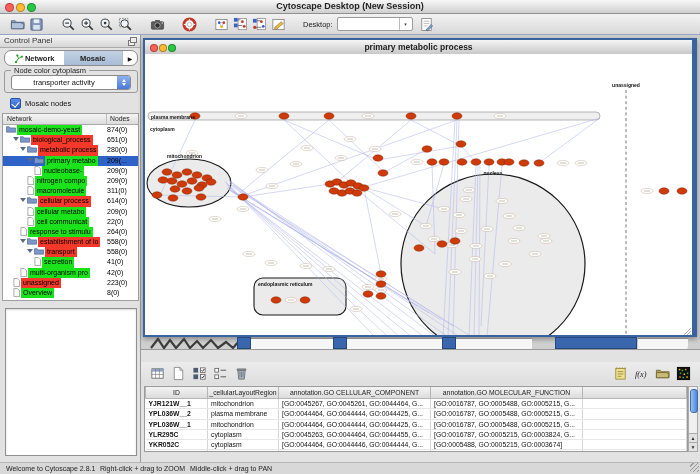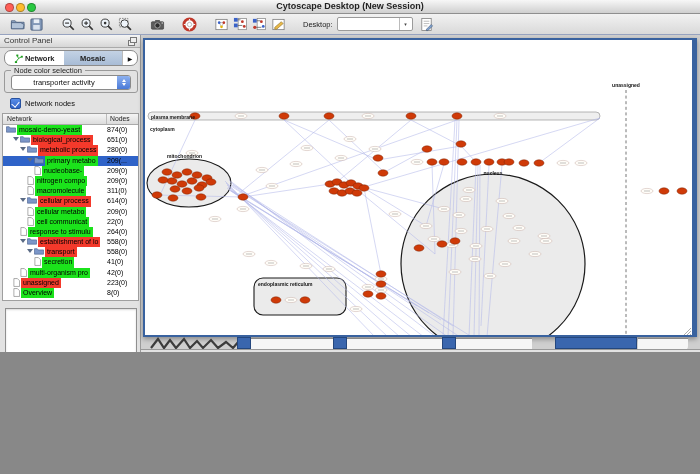--- a/index.html
+++ b/index.html
@@ -1,16 +1,16 @@
 <!DOCTYPE html>
 <html><head>
 <meta charset="utf-8">
 <style>
   html,body{margin:0;padding:0;background:#888;}
-  #app{position:relative;width:700px;height:352px;background:#d8d8d8;overflow:hidden;
+  #app{position:relative;width:700px;height:474px;background:#d8d8d8;overflow:hidden;
        font-family:"Liberation Sans","DejaVu Sans",sans-serif;-webkit-font-smoothing:antialiased;}
   
   .titlebar{position:absolute;left:0;top:0;width:700px;height:13px;
     background:linear-gradient(#f7f7f7,#cfcfcf);border-bottom:1px solid #8f8f8f;}
   .titlebar .title{position:absolute;left:0;right:0;top:0;height:13px;line-height:13px;
     text-align:center;font-size:9px;font-weight:bold;color:#222;}
   .tl{position:absolute;top:3px;width:7px;height:7px;border-radius:50%;border:.5px solid rgba(0,0,0,.3);}
   .tl.red{left:5px;background:#ff5f57;} .tl.yel{left:16px;background:#febc2e;} .tl.grn{left:27px;background:#28c840;}
   
   .toolbar{position:absolute;left:0;top:14px;width:700px;height:21px;
@@ -265,32 +265,32 @@
             <rect x="7.6" y="2" width="2.2" height="2" fill="#1f9e1f"></rect>
           </svg>
         <span>Network</span>
       </span>
       <span class="cp-tab active">
           <span>Mosaic</span>
         </span>
       <span class="cp-tab-more">▶</span>
     </div>
     <div class="groupbox">
-      <span class="gb-legend">Node color selection</span>
+      <span class="gb-legend">Node color cytoplasm</span>
       <span class="dropdown">
         <span class="dd-text">transporter activity</span>
         <span class="dd-step">
             <b class="up"></b>
             <b class="dn"></b>
           </span>
       </span>
     </div>
     <div class="checkrow">
       <span class="checkbox"></span>
-      <span>Network nodes</span>
+      <span>Mosaic nodes</span>
     </div>
     <div class="tree-wrap">
       <div class="tree-head">
         <span class="c1">Network</span>
         <span class="c2">Nodes</span>
       </div>
       <div id="tree-rows">
           <div class="trow" style="padding-left: 3px;"><span class="ticon"><svg width="10" height="8" viewBox="0 0 11 8">
                 <path d="M.5 7.5v-6h3l1 1.3h6v4.7z" fill="#7b96c8" stroke="#49618f" stroke-width=".7"></path>
               </svg></span><span class="tlabel" style="background: rgb(27, 227, 27);">mosaic-demo-yeast</span><span class="tcount">874(0)</span></div>
@@ -343,20 +343,26 @@
                 <path d="M1 .5h4l2.5 2.5v6.5H1z" fill="#fff" stroke="#777" stroke-width=".7"></path>
               </svg></span><span class="tlabel" style="background: rgb(27, 227, 27);">Overview</span><span class="tcount">8(0)</span></div>
         </div>
     </div>
     <div class="birdseye"></div>
   </div>
 
   <div class="workspace">
 
     <div class="inner-window">
+      <div class="iw-titlebar">
+        <span class="iw-tl red"></span>
+        <span class="iw-tl yel"></span>
+        <span class="iw-tl grn"></span>
+        <span class="title">primary metabolic process</span>
+      </div>
       <div class="iw-canvas">
         <svg id="net" width="547" height="283" viewBox="0 0 547 283">
             <rect x="3" y="58" width="452" height="8" rx="4" fill="#efefef" stroke="#999" stroke-width="0.7"></rect>
             <ellipse cx="44" cy="129" rx="42" ry="24" fill="#ebebeb" stroke="#1a1a1a" stroke-width="1.1"></ellipse>
             <ellipse cx="348" cy="210" rx="92" ry="90" fill="#ebebeb" stroke="#1a1a1a" stroke-width="1.2"></ellipse>
             <rect x="109" y="224" width="92" height="37" rx="9" fill="#ebebeb" stroke="#1a1a1a" stroke-width="1.1"></rect>
             <line x1="481" y1="36" x2="481" y2="283" stroke="#666" stroke-width="0.9" stroke-dasharray="3 2.6"></line>
             <line x1="80" y1="127" x2="230" y2="283" stroke="#b4b9ea" stroke-width="0.7" stroke-opacity="0.8"></line>
             <line x1="81" y1="129" x2="243" y2="283" stroke="#b4b9ea" stroke-width="0.7" stroke-opacity="0.8"></line>
             <line x1="82" y1="131" x2="255" y2="283" stroke="#b4b9ea" stroke-width="0.7" stroke-opacity="0.8"></line>

